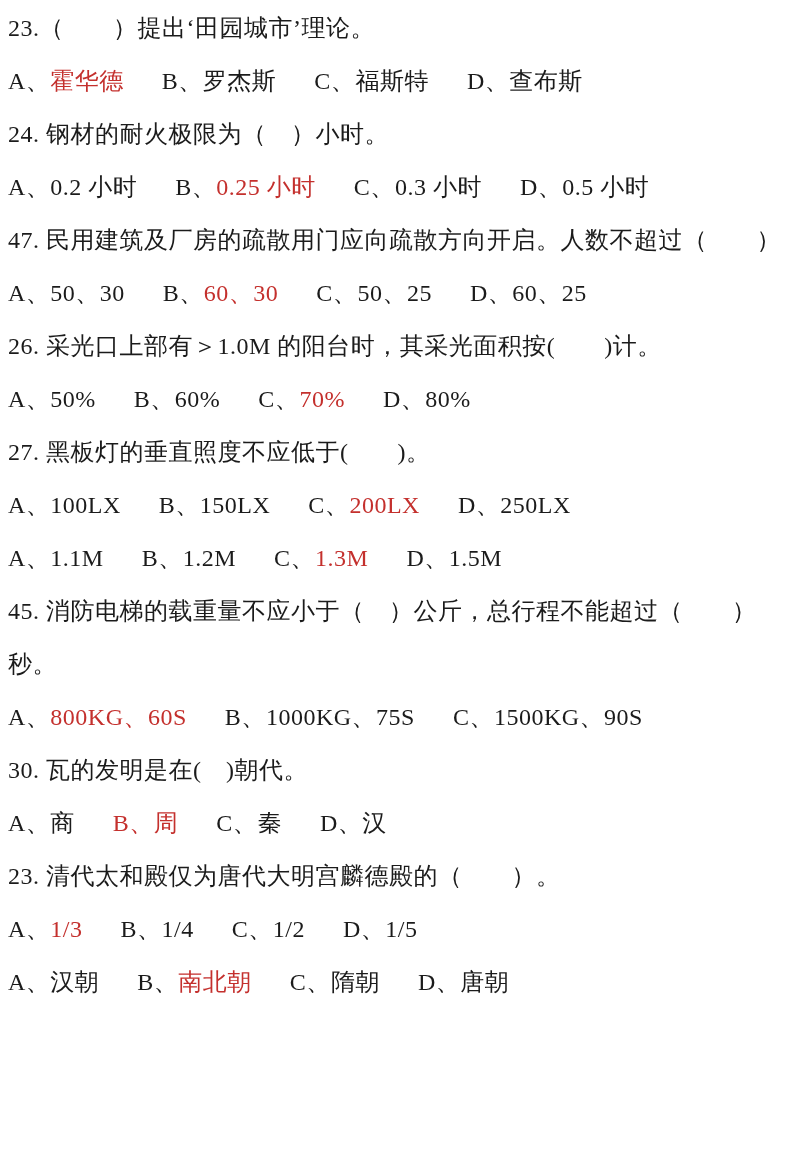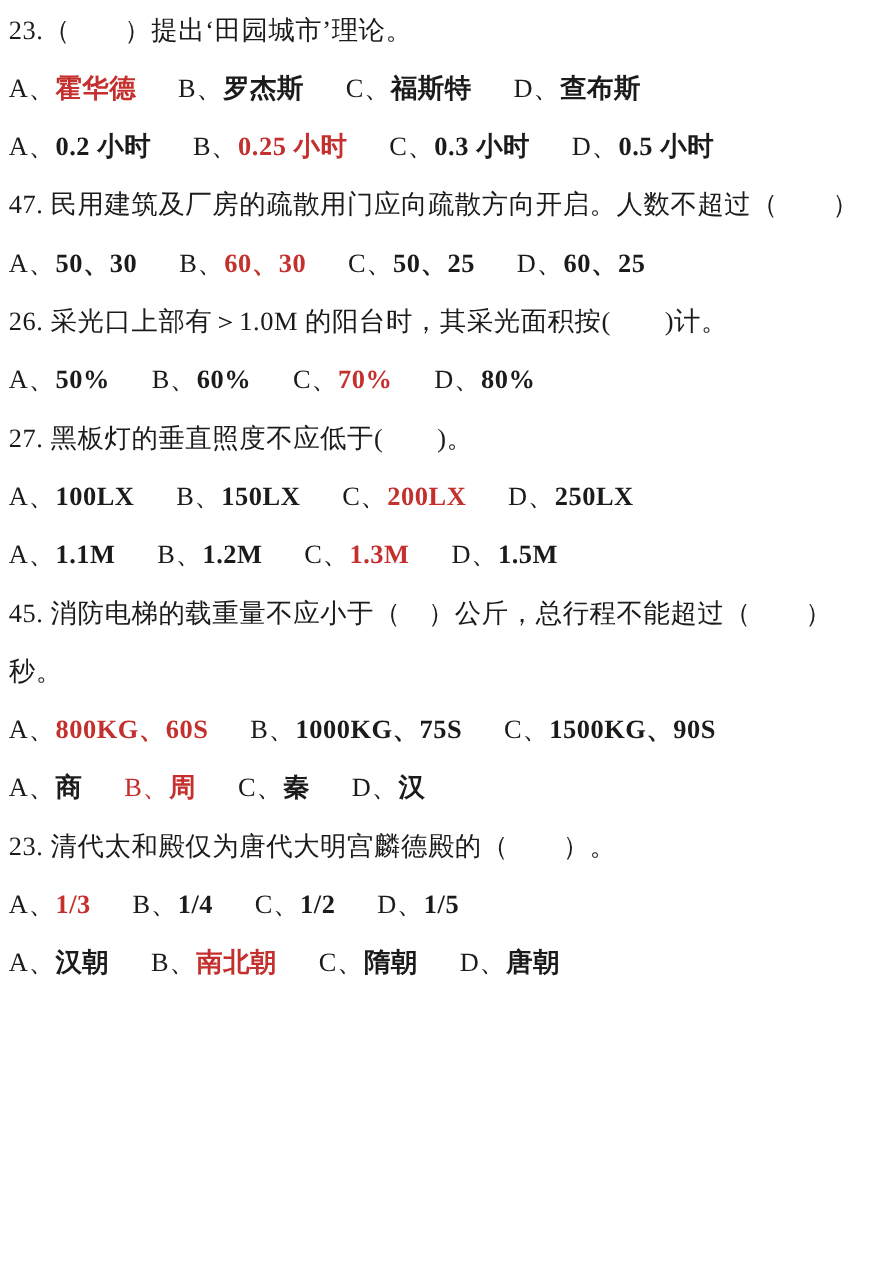--- a/index.html
+++ b/index.html
@@ -9,33 +9,34 @@
     background:var(--paper); color:var(--ink);
     font-family:"Liberation Serif","DejaVu Serif",serif;
     padding:2px 12px 0 8px; overflow:hidden;
   }
   .line {
     height:53px; line-height:53px; font-size:24px;
     white-space:pre; letter-spacing:0.5px;
   }
   .opts .opt { display:inline-block; margin-right:38px; }
   .opt-label { color:var(--ink); }
-  .opt-text  { color:var(--ink);font-weight:bold; }
+  .opt-text  { color:var(--ink); }
   .red { color:var(--red); }
 </style>
 </head>
 <body>
 
 <div class="page">
   <div id="quiz">
       <div>
         <div class="line stem">23.（　　）提出‘田园城市’理论。</div>
         <div class="line opts"><span class="opt"><span class="opt-label">A、</span><span class="opt-text red">霍华德</span></span><span class="opt"><span class="opt-label">B、</span><span class="opt-text">罗杰斯</span></span><span class="opt"><span class="opt-label">C、</span><span class="opt-text">福斯特</span></span><span class="opt"><span class="opt-label">D、</span><span class="opt-text">查布斯</span></span></div>
       </div>
       <div>
+        <div class="line stem">24. 钢材的耐火极限为（　）小时。</div>
         <div class="line opts"><span class="opt"><span class="opt-label">A、</span><span class="opt-text">0.2 小时</span></span><span class="opt"><span class="opt-label">B、</span><span class="opt-text red">0.25 小时</span></span><span class="opt"><span class="opt-label">C、</span><span class="opt-text">0.3 小时</span></span><span class="opt"><span class="opt-label">D、</span><span class="opt-text">0.5 小时</span></span></div>
       </div>
       <div>
         <div class="line stem">47. 民用建筑及厂房的疏散用门应向疏散方向开启。人数不超过（　　）</div>
         <div class="line opts"><span class="opt"><span class="opt-label">A、</span><span class="opt-text">50、30</span></span><span class="opt"><span class="opt-label">B、</span><span class="opt-text red">60、30</span></span><span class="opt"><span class="opt-label">C、</span><span class="opt-text">50、25</span></span><span class="opt"><span class="opt-label">D、</span><span class="opt-text">60、25</span></span></div>
       </div>
       <div>
         <div class="line stem">26. 采光口上部有＞1.0M 的阳台时，其采光面积按(　　)计。</div>
         <div class="line opts"><span class="opt"><span class="opt-label">A、</span><span class="opt-text">50%</span></span><span class="opt"><span class="opt-label">B、</span><span class="opt-text">60%</span></span><span class="opt"><span class="opt-label">C、</span><span class="opt-text red">70%</span></span><span class="opt"><span class="opt-label">D、</span><span class="opt-text">80%</span></span></div>
       </div>
@@ -45,20 +46,21 @@
       </div>
       <div>
         <div class="line opts"><span class="opt"><span class="opt-label">A、</span><span class="opt-text">1.1M</span></span><span class="opt"><span class="opt-label">B、</span><span class="opt-text">1.2M</span></span><span class="opt"><span class="opt-label">C、</span><span class="opt-text red">1.3M</span></span><span class="opt"><span class="opt-label">D、</span><span class="opt-text">1.5M</span></span></div>
       </div>
       <div>
         <div class="line stem">45. 消防电梯的载重量不应小于（　）公斤，总行程不能超过（　　）</div>
         <div class="line stem">秒。</div>
         <div class="line opts"><span class="opt"><span class="opt-label">A、</span><span class="opt-text red">800KG、60S</span></span><span class="opt"><span class="opt-label">B、</span><span class="opt-text">1000KG、75S</span></span><span class="opt"><span class="opt-label">C、</span><span class="opt-text">1500KG、90S</span></span></div>
       </div>
       <div>
+        <div class="line stem">30. 瓦的发明是在(　)朝代。</div>
         <div class="line opts"><span class="opt"><span class="opt-label">A、</span><span class="opt-text">商</span></span><span class="opt"><span class="opt-label red">B、</span><span class="opt-text red">周</span></span><span class="opt"><span class="opt-label">C、</span><span class="opt-text">秦</span></span><span class="opt"><span class="opt-label">D、</span><span class="opt-text">汉</span></span></div>
       </div>
       <div>
         <div class="line stem">23. 清代太和殿仅为唐代大明宫麟德殿的（　　）。</div>
         <div class="line opts"><span class="opt"><span class="opt-label">A、</span><span class="opt-text red">1/3</span></span><span class="opt"><span class="opt-label">B、</span><span class="opt-text">1/4</span></span><span class="opt"><span class="opt-label">C、</span><span class="opt-text">1/2</span></span><span class="opt"><span class="opt-label">D、</span><span class="opt-text">1/5</span></span></div>
       </div>
       <div>
         <div class="line opts"><span class="opt"><span class="opt-label">A、</span><span class="opt-text">汉朝</span></span><span class="opt"><span class="opt-label">B、</span><span class="opt-text red">南北朝</span></span><span class="opt"><span class="opt-label">C、</span><span class="opt-text">隋朝</span></span><span class="opt"><span class="opt-label">D、</span><span class="opt-text">唐朝</span></span></div>
       </div>
     </div>

